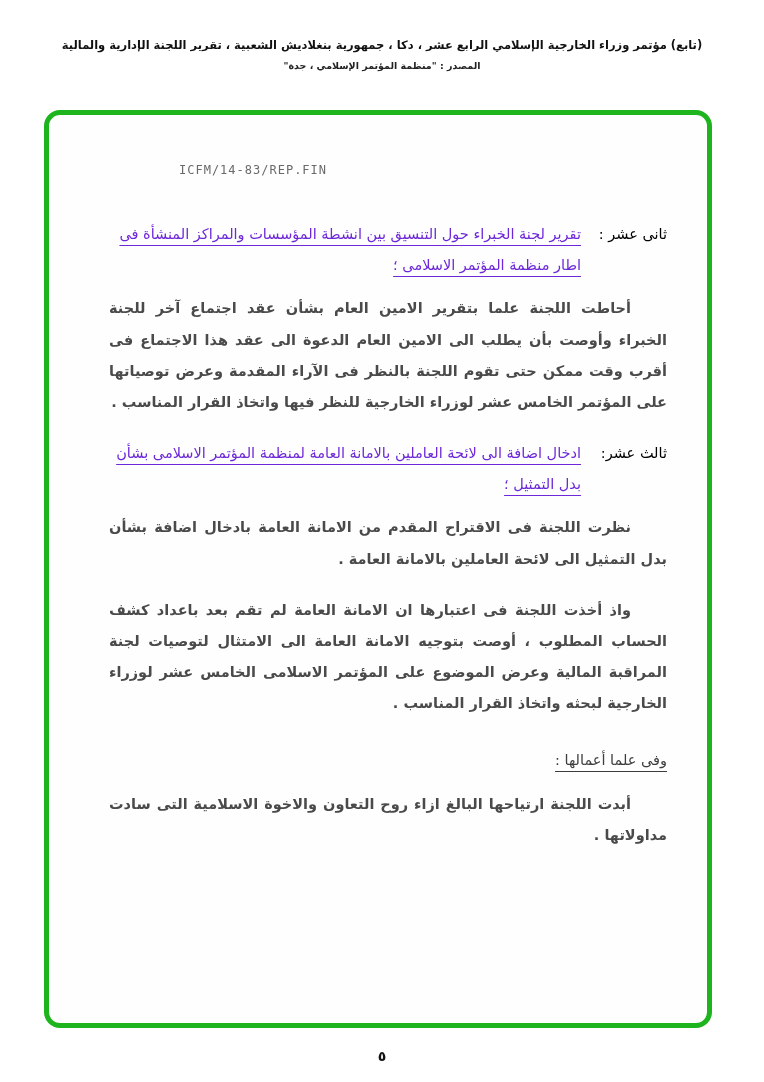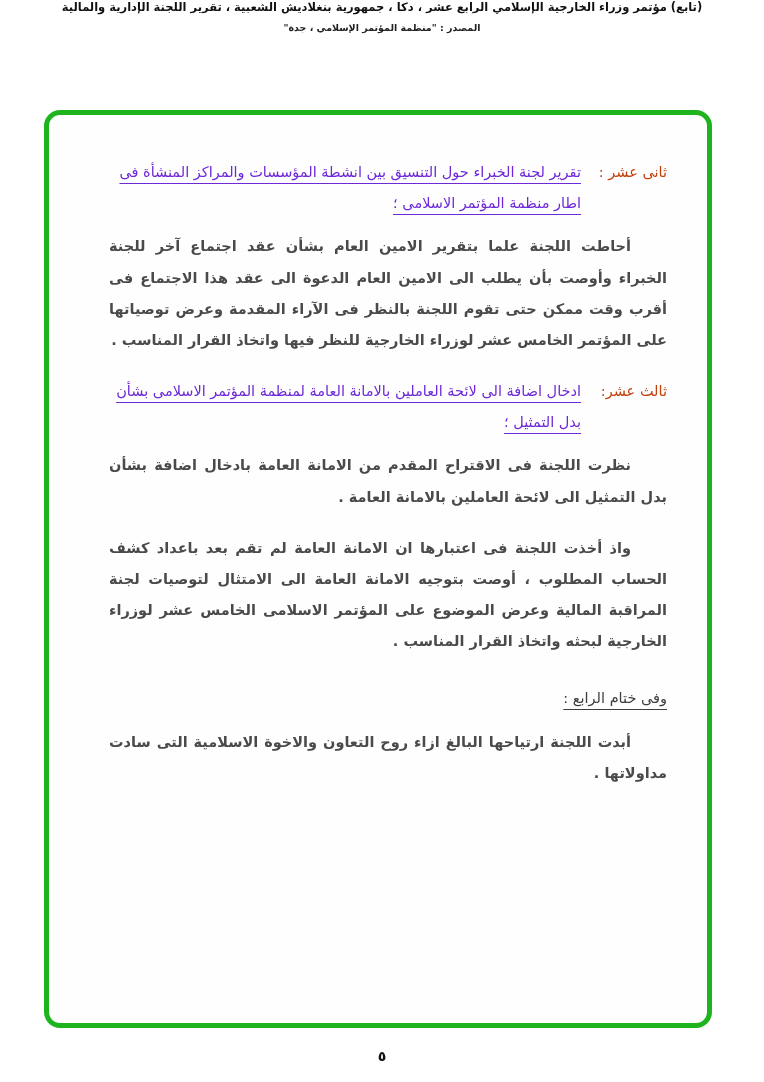--- a/index.html
+++ b/index.html
@@ -9,20 +9,21 @@
   body {
     width: 764px;
     height: 1082px;
     background: #ffffff;
     font-family: "DejaVu Sans", sans-serif;
     position: relative;
     overflow: hidden;
   }
   .top-header {
     text-align: center;
+    padding-top: 38px;
     direction: rtl;
   }
   .header-line1 {
     font-size: 11.5px;
     font-weight: bold;
     color: #111;
     letter-spacing: 0.2px;
   }
   .header-line2 {
     font-size: 9.5px;
@@ -61,21 +62,21 @@
     margin-bottom: 10px;
   }
   .section-head {
     display: flex;
     gap: 12px;
     align-items: flex-start;
   }
   .section-label {
     white-space: nowrap;
     min-width: 74px;
-    color: #c2410c;
+    color: #000000;
   }
   .section-heading {
     flex: 1;
     text-decoration: underline;
     text-underline-offset: 6px;
     text-decoration-thickness: 1px;
     color: #6d28d9;
   }
   .para {
     text-indent: 36px;
@@ -105,20 +106,21 @@
 </head>
 <body>
 
 <header class="top-header">
   <div class="header-line1">(تابع) مؤتمر وزراء الخارجية الإسلامي الرابع عشر ، دكا ، جمهورية بنغلاديش الشعبية ، تقرير اللجنة الإدارية والمالية</div>
   <div class="header-line2">المصدر : "منظمة المؤتمر الإسلامي ، جدة"</div>
 </header>
 
 <div class="doc-frame">
 
+  <div class="doc-ref">ICFM/14-83/REP.FIN</div>
 
   <div class="doc-body">
 
     <div class="section">
       <div class="section-head">
         <span class="section-label">ثانى عشر :</span>
         <span class="section-heading">تقرير لجنة الخبراء حول التنسيق بين انشطة المؤسسات والمراكز المنشأة فى اطار منظمة المؤتمر الاسلامى ؛</span>
       </div>
       <p class="para">أحاطت اللجنة علما بتقرير الامين العام بشأن عقد اجتماع آخر للجنة الخبراء وأوصت بأن يطلب الى الامين العام الدعوة الى عقد هذا الاجتماع فى أقرب وقت ممكن حتى تقوم اللجنة بالنظر فى الآراء المقدمة وعرض توصياتها على المؤتمر الخامس عشر لوزراء الخارجية للنظر فيها واتخاذ القرار المناسب .</p>
     </div>
@@ -126,20 +128,20 @@
     <div class="section">
       <div class="section-head">
         <span class="section-label">ثالث عشر:</span>
         <span class="section-heading">ادخال اضافة الى لائحة العاملين بالامانة العامة لمنظمة المؤتمر الاسلامى بشأن بدل التمثيل ؛</span>
       </div>
       <p class="para">نظرت اللجنة فى الاقتراح المقدم من الامانة العامة بادخال اضافة بشأن بدل التمثيل الى لائحة العاملين بالامانة العامة .</p>
       <p class="para">واذ أخذت اللجنة فى اعتبارها ان الامانة العامة لم تقم بعد باعداد كشف الحساب المطلوب ، أوصت بتوجيه الامانة العامة الى الامتثال لتوصيات لجنة المراقبة المالية وعرض الموضوع على المؤتمر الاسلامى الخامس عشر لوزراء الخارجية لبحثه واتخاذ القرار المناسب .</p>
     </div>
 
     <div class="section">
-      <span class="closing-head">وفى ختام الرابع :</span>
+      <span class="closing-head">وفى علما أعمالها :</span>
       <p class="para">أبدت اللجنة ارتياحها البالغ ازاء روح التعاون والاخوة الاسلامية التى سادت مداولاتها .</p>
     </div>
 
   </div>
 </div>
 
 <div class="page-number">٥</div>
 
 </body></html>

